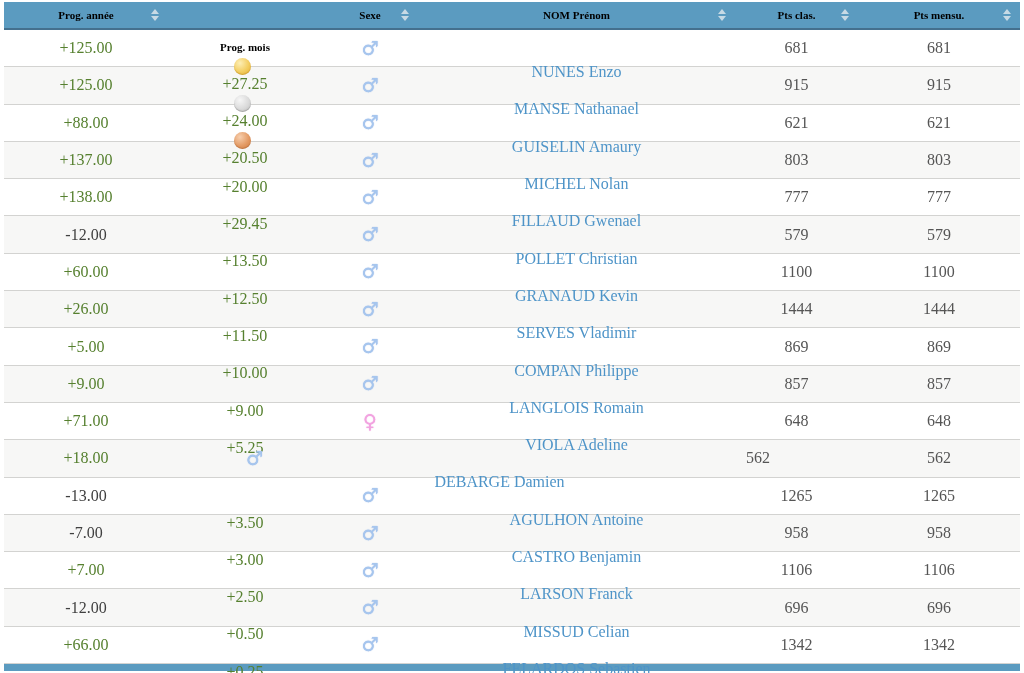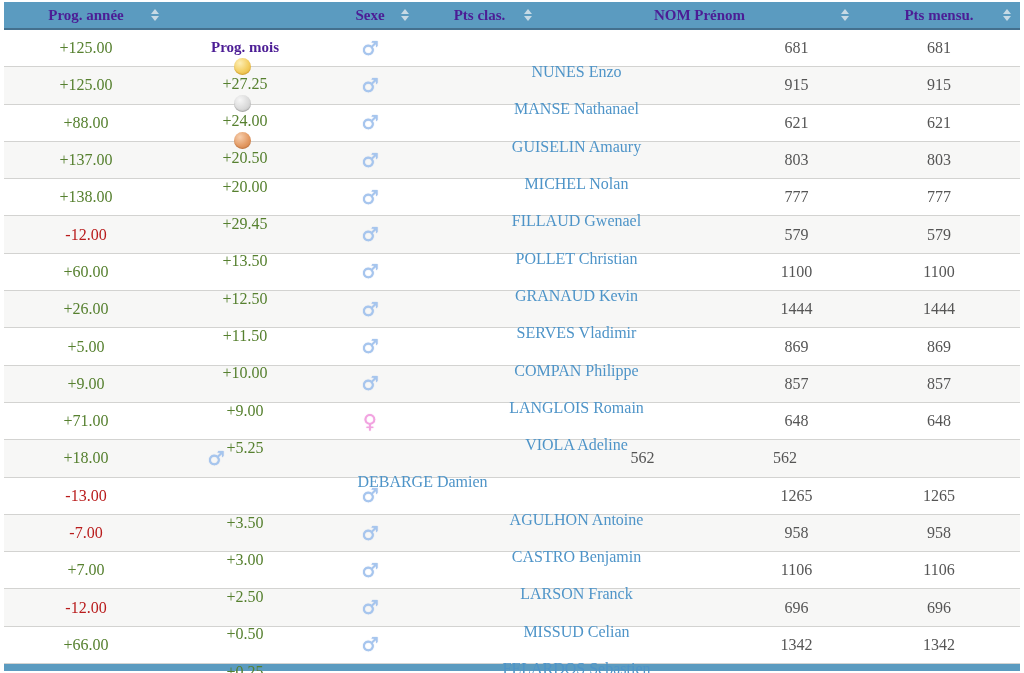--- a/index.html
+++ b/index.html
@@ -3,45 +3,45 @@
 <meta charset="utf-8">
 <style>
   * { margin:0; padding:0; box-sizing:border-box; }
   html,body { width:1024px; height:673px; background:#ffffff; overflow:hidden;
     font-family:"Liberation Serif","DejaVu Serif",serif; }
   .wrap { margin:2px 4px 0 4px; width:1016px; }
 
   
   .thead { display:flex; height:28px; background:#5b9bc0; border-bottom:2px solid #44708e; }
   .th { position:relative; display:flex; align-items:center; justify-content:center;
-    color:#4c1d95; font-weight:bold; font-size:15px; cursor:pointer; }
+    color:#000000; font-weight:bold; font-size:11px; cursor:pointer; }
   .sort { position:absolute; right:9px; top:50%; transform:translateY(-50%);
     display:flex; flex-direction:column; align-items:center; gap:2px; }
   .sort .up { width:0; height:0; border-left:4.5px solid transparent;
     border-right:4.5px solid transparent; border-bottom:5.5px solid #c7dae5; }
   .sort .dn { width:0; height:0; border-left:4.5px solid transparent;
     border-right:4.5px solid transparent; border-top:5.5px solid #c7dae5; }
   .sort.active .dn { border-left:5.5px solid transparent; border-right:5.5px solid transparent;
     border-top:7px solid #ffffff; }
 
   
   .c-annee { width:164px; }
   .c-mois  { width:154px;margin-top:45px; }
   .c-sexe  { width:96px;  }
   .c-nom   { width:317px; }
   .c-clas  { width:123px; }
   .c-mensu { width:162px; }
 
   
-  .tr { display:flex; height:37.3px; border-bottom:1px solid #d3d3d1; background:#ffffff; }
+  .tr { display:flex; height:37.3px; border-bottom:1px solid #d3d3d1; background:#ffffff;justify-content:space-between; }
   .tr.even { background:#f7f7f6; }
   .td { display:flex; align-items:center; justify-content:center; font-size:16px; color:#555555; }
   .tr .c-mois { background:rgba(0,0,0,0.028);flex-direction:column; }
   .num.pos { color:#56802f; }
-  .num.neg { color:#b91c1c; }
+  .num.neg { color:#404040; }
   .c-nom a { color:#4e94c8; text-decoration:none; cursor:pointer;margin-top:48px; }
 
   
   .medal { width:17px; height:17px; border-radius:50%; margin-right:5px; flex:0 0 auto; }
   .medal.gold   { background:radial-gradient(circle at 35% 30%, #fdeeb5, #f3cd5f 55%, #e2ab33);
                   box-shadow:inset 0 -1px 1px rgba(160,110,0,.35); }
   .medal.silver { background:radial-gradient(circle at 35% 30%, #f6f6f6, #dadada 55%, #bdbdbd);
                   box-shadow:inset 0 -1px 1px rgba(90,90,90,.35); }
   .medal.bronze { background:radial-gradient(circle at 35% 30%, #f7cfae, #e39a64 55%, #cf7b42);
                   box-shadow:inset 0 -1px 1px rgba(140,70,20,.35); }
@@ -73,34 +73,34 @@
           <i class="dn"></i>
         </span>
     </div>
     <div class="th c-sexe">
       <span>Sexe</span>
       <span class="sort">
           <i class="up"></i>
           <i class="dn"></i>
         </span>
     </div>
+    <div class="th c-nom">
+      <span>NOM Prénom</span>
+      <span class="sort">
+          <i class="up"></i>
+          <i class="dn"></i>
+        </span>
+    </div>
     <div class="th c-clas">
       <span>Pts clas.</span>
       <span class="sort">
           <i class="up"></i>
           <i class="dn"></i>
         </span>
     </div>
-    <div class="th c-nom">
-      <span>NOM Prénom</span>
-      <span class="sort">
-          <i class="up"></i>
-          <i class="dn"></i>
-        </span>
-    </div>
     <div class="th c-mensu">
       <span>Pts mensu.</span>
       <span class="sort">
           <i class="up"></i>
           <i class="dn"></i>
         </span>
     </div>
   </div>
 
   <div>

